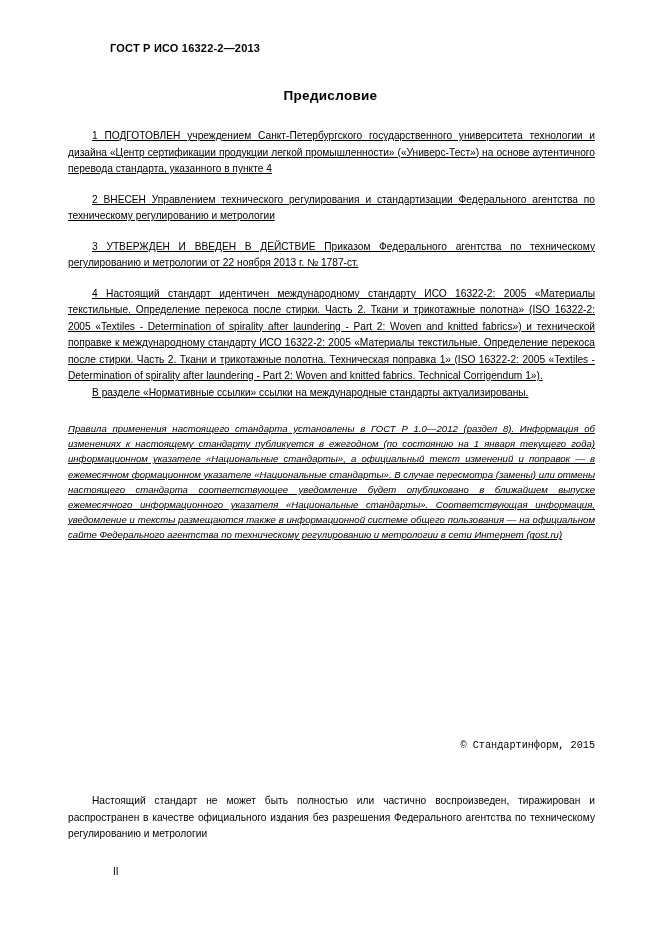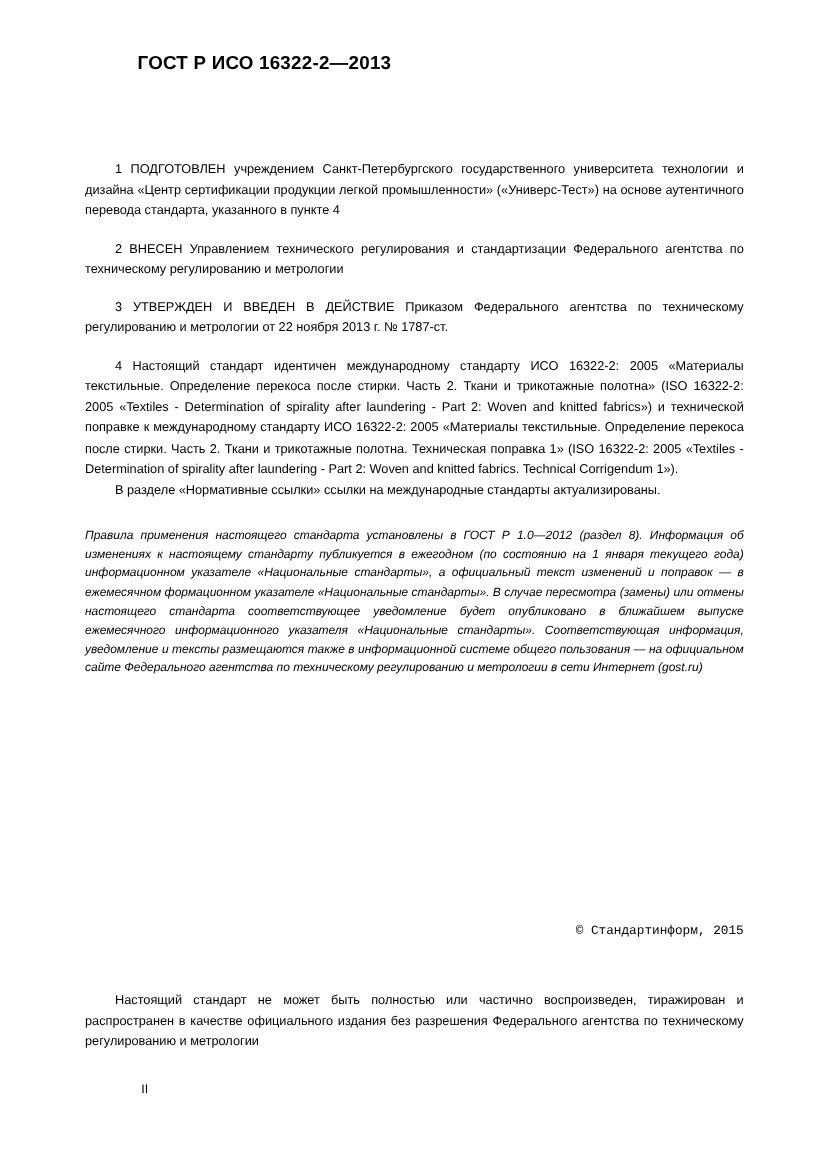--- a/index.html
+++ b/index.html
@@ -19,41 +19,42 @@
     position: relative;
     width: 661px;
     height: 936px;
     box-sizing: border-box;
     padding: 0;
   }
   .header-code {
     position: absolute;
     left: 68px;
     top: 42px;
-    font-size: 15px;
+    font-size: 11px;
     font-weight: bold;
     letter-spacing: 0.2px;
     white-space: nowrap;
     padding-left: 42px;
   }
   .doc-title {
     position: absolute;
     left: 0;
     right: 0;
     top: 88px;
     text-align: center;
     font-size: 13.5px;
     font-weight: bold;
     letter-spacing: 0.3px;
   }
   .content {
     position: absolute;
     left: 68px;
     top: 128px;
     width: 527px;
+    text-decoration: underline;
   }
   p.para {
     margin: 0 0 0 0;
     font-size: 10.2px;
     line-height: 16.5px;
     text-align: justify;
     text-justify: inter-word;
   }
   p.spaced {
     margin-top: 14px;
@@ -100,20 +101,21 @@
     margin-left: 45px;
   }
 </style>
 </head>
 <body>
 
 <div class="page">
 
   <div class="header-code">ГОСТ Р ИСО 16322-2—2013</div>
 
+  <div class="doc-title">Предисловие</div>
 
   <div class="content">
     <p class="para indent">1   ПОДГОТОВЛЕН   учреждением   Санкт-Петербургского   государственного   университета технологии и дизайна «Центр сертификации продукции легкой промышленности» («Универс-Тест») на основе аутентичного перевода стандарта, указанного в пункте 4</p>
     <p class="para indent spaced">2 ВНЕСЕН Управлением технического регулирования и стандартизации Федерального агентства по техническому регулированию и метрологии</p>
     <p class="para indent spaced">3 УТВЕРЖДЕН И ВВЕДЕН  В ДЕЙСТВИЕ Приказом Федерального агентства по техническому регулированию и метрологии от  22 ноября 2013 г. № 1787-ст.</p>
     <p class="para indent spaced">4 Настоящий стандарт идентичен международному стандарту ИСО 16322-2: 2005 «Материалы текстильные. Определение перекоса после стирки. Часть 2. Ткани и трикотажные полотна» (ISO 16322-2: 2005 «Textiles - Determination of spirality after laundering - Part 2: Woven and knitted fabrics») и технической поправке к международному стандарту ИСО 16322-2: 2005 «Материалы текстильные. Определение перекоса после стирки. Часть 2. Ткани и трикотажные полотна. Техническая поправка 1» (ISO 16322-2: 2005 «Textiles - Determination of spirality after laundering - Part 2: Woven and knitted fabrics. Technical Corrigendum 1»).</p>
     <p class="para indent tight">В разделе «Нормативные ссылки» ссылки на международные стандарты актуализированы.</p>
 
     <div class="block-italic">
       <span class="first-line">Правила применения настоящего стандарта установлены в ГОСТ Р 1.0—2012 (раздел 8). Информация об изменениях к настоящему стандарту публикуется в ежегодном (по состоянию на 1 января текущего года) информационном указателе «Национальные стандарты», а официальный текст изменений и поправок — в ежемесячном формационном указателе «Национальные стандарты». В случае пересмотра (замены) или отмены настоящего стандарта соответствующее уведомление будет опубликовано в ближайшем выпуске ежемесячного информационного указателя «Национальные стандарты». Соответствующая информация, уведомление и тексты размещаются также в информационной системе общего пользования — на официальном сайте Федерального агентства по техническому регулированию и метрологии в сети Интернет (gost.ru)</span>

